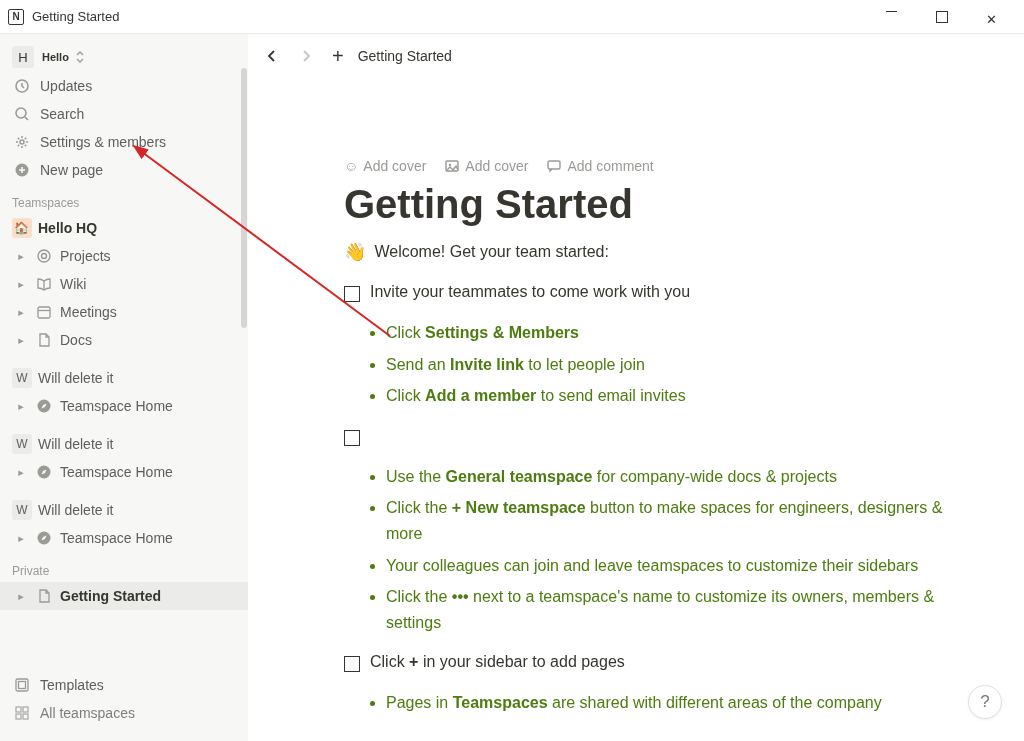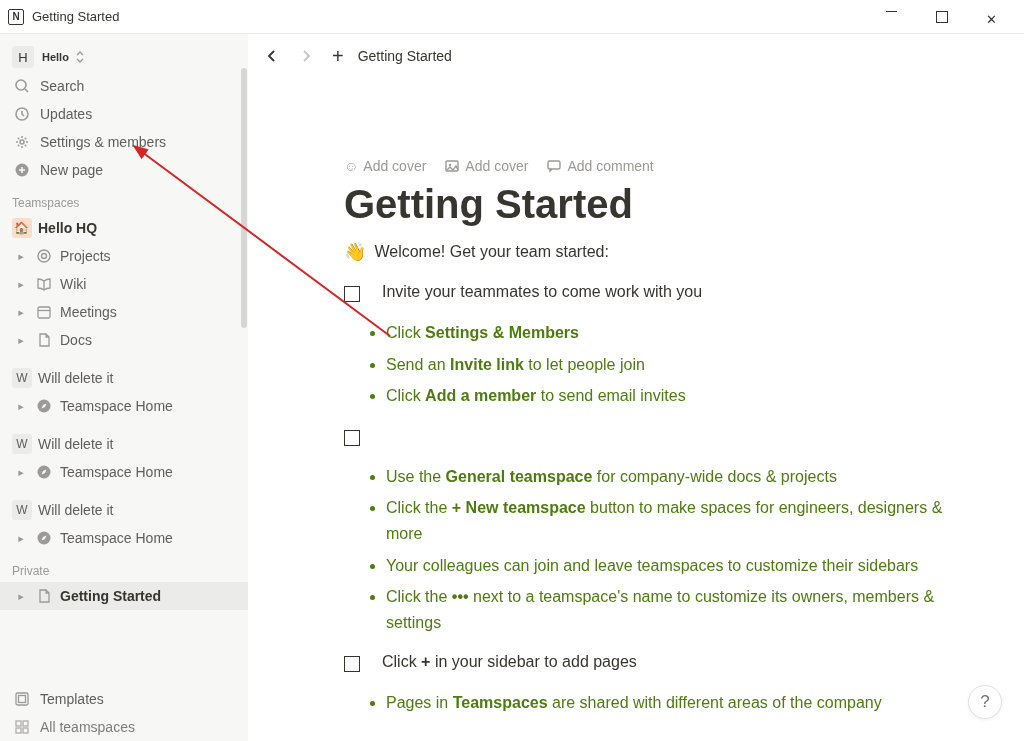--- a/index.html
+++ b/index.html
@@ -47,21 +47,21 @@
     .workspace-switch .ws-name { font-weight:600; color:#37352f; font-size:11px; }
     .workspace-switch .updown { color:#9b9a97; font-size:11px; display:flex; flex-direction:column; line-height:6px; margin-left:-2px;}
     .sb-section-label { padding:12px 12px 4px; font-size:12px; color:#9b9a97; }
     .tree-item { display:flex; align-items:center; gap:6px; padding:3px 10px; color:#5f5e5b; font-weight:500; cursor:pointer; min-height:28px;}
     .tree-item.selected{ background:#ebebea;}
     .tree-item .chevron { width:14px; display:inline-flex; justify-content:center; color:#9b9a97; font-size:11px;}
     .tree-item .ticon { width:20px; display:inline-flex; justify-content:center; color:#9b9a97; }
     .tree-item.depth1 { padding-left: 14px; }
     .tree-item.bold .tlabel { font-weight:600; color:#37352f; }
     .tree-item .tlabel{ font-size:14px;}
-    .sb-bottom { margin-top:auto; border-top:1px solid transparent; padding-bottom:0;}
+    .sb-bottom { margin-top:auto; border-top:1px solid transparent; padding-bottom:14px;}
     .ws-letter { width:20px; height:20px; background:#ebebea; border-radius:3px; display:inline-flex; align-items:center; justify-content:center; font-size:12px; color:#5f5e5b; }
     .home-icon-bg { width:20px; height:20px; background:#fadec9; border-radius:3px; display:inline-flex; align-items:center; justify-content:center; font-size:12px;}
     
     .main { flex:1; display:flex; flex-direction:column; overflow:hidden; }
     .topbar { display:flex; align-items:center; height:44px; padding:0 12px; gap:8px; }
     .topbar .navset { display:flex; align-items:center; gap:10px;}
     .nav-arrow { color:#9b9a97; font-size:18px; cursor:pointer; padding:2px 4px;}
     .nav-arrow.enabled{ color:#37352f;}
     .plus-btn { color:#37352f; font-size:20px; cursor:pointer; padding:0 4px;}
     .breadcrumb { color:#37352f; cursor:pointer; font-size:14px;}
@@ -69,21 +69,21 @@
     .topbar-right .share{ font-size:14px; color:#55534f; cursor:pointer;}
     .tb-icon { width:22px; height:22px; display:inline-flex; align-items:center; justify-content:center; cursor:pointer; color:#55534f; }
     
     .content { padding: 80px 64px 0 96px; overflow-y:auto; flex:1;}
     .content-inner { max-width: 640px; }
     .page-actions{ display:flex; gap:18px; color:#9b9a97; font-size:14px; margin-bottom:8px;}
     .page-action{ display:flex; align-items:center; gap:5px; cursor:pointer;}
     .page-title { font-size:40px; font-weight:700; color:#37352f; margin-bottom:14px;}
     .welcome { display:flex; align-items:center; gap:8px; font-size:16px; margin-bottom:20px; color:#37352f;}
     .welcome .wave{ font-size:18px;}
-    .todo { display:flex; align-items:flex-start; gap:22px; margin:18px 0; font-size:16px; color:#37352f; }
+    .todo { display:flex; align-items:flex-start; gap:10px; margin:18px 0; font-size:16px; color:#37352f; }
     .todo .cb { width:16px; height:16px; border:1.5px solid #37352f; margin-top:3px; flex-shrink:0; cursor:pointer;}
     .bullets { padding-left:42px; margin:2px 0 14px; }
     .bullets li { list-style: disc; font-size:16px; margin:6px 0; line-height:1.6; color:#4d7c0f; }
     
     .annotation-arrow { position:absolute; top:140px; left:130px; pointer-events:none; }
     
     .help-bubble { position:absolute; right:22px; bottom:22px; width:34px; height:34px; border-radius:50%; border:1px solid #e1e1e0; display:flex; align-items:center; justify-content:center; background:#fff; color:#787774; font-size:17px; cursor:pointer; box-shadow: 0 1px 3px rgba(0,0,0,.06); }
     svg { display:block;}
   </style>
 </head>
@@ -116,35 +116,35 @@
       <div class="updown">
         <svg width="10" height="12" viewBox="0 0 10 12">
             <path d="M2 4L5 1L8 4M2 8L5 11L8 8" stroke="#9b9a97" stroke-width="1.3" fill="none"></path>
           </svg>
       </div>
     </div>
 
     <div class="sb-item">
       <span class="icon">
           <svg width="16" height="16" viewBox="0 0 16 16">
+            <circle cx="8" cy="8" r="6" stroke="#9b9a97" stroke-width="1.6" fill="none"></circle>
+            <path d="M8 5v3l2 2" stroke="#9b9a97" stroke-width="1.6" fill="none"></path>
+          </svg>
+        </span>
+      <span class="label">Updates</span>
+    </div>
+
+    <div class="sb-item">
+      <span class="icon">
+          <svg width="16" height="16" viewBox="0 0 16 16">
             <circle cx="7" cy="7" r="5" stroke="#9b9a97" stroke-width="1.6" fill="none"></circle>
             <line x1="11" y1="11" x2="14" y2="14" stroke="#9b9a97" stroke-width="1.6"></line>
           </svg>
         </span>
       <span class="label">Search</span>
-    </div>
-
-    <div class="sb-item">
-      <span class="icon">
-          <svg width="16" height="16" viewBox="0 0 16 16">
-            <circle cx="8" cy="8" r="6" stroke="#9b9a97" stroke-width="1.6" fill="none"></circle>
-            <path d="M8 5v3l2 2" stroke="#9b9a97" stroke-width="1.6" fill="none"></path>
-          </svg>
-        </span>
-      <span class="label">Updates</span>
     </div>
 
     <div class="sb-item">
       <span class="icon">
           <svg width="16" height="16" viewBox="0 0 16 16">
             <circle cx="8" cy="8" r="2" stroke="#9b9a97" stroke-width="1.5" fill="none"></circle>
             <path d="M8 2v2M8 12v2M2 8h2M12 8h2M3.8 3.8l1.4 1.4M10.8 10.8l1.4 1.4M3.8 12.2l1.4-1.4M10.8 5.2l1.4-1.4" stroke="#9b9a97" stroke-width="1.5"></path>
           </svg>
         </span>
       <span class="label">Settings &amp; members</span>

